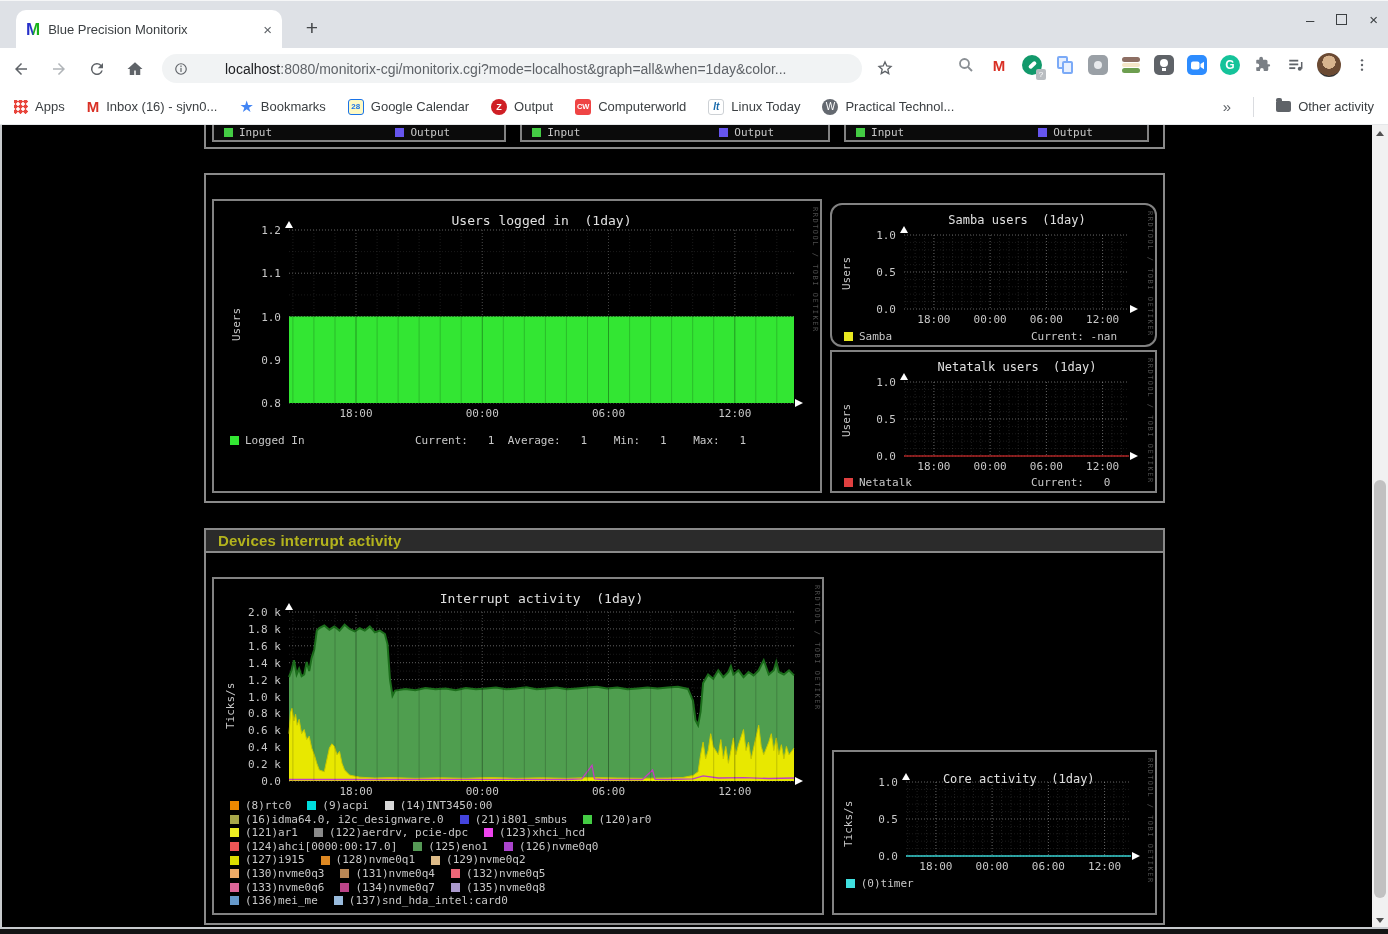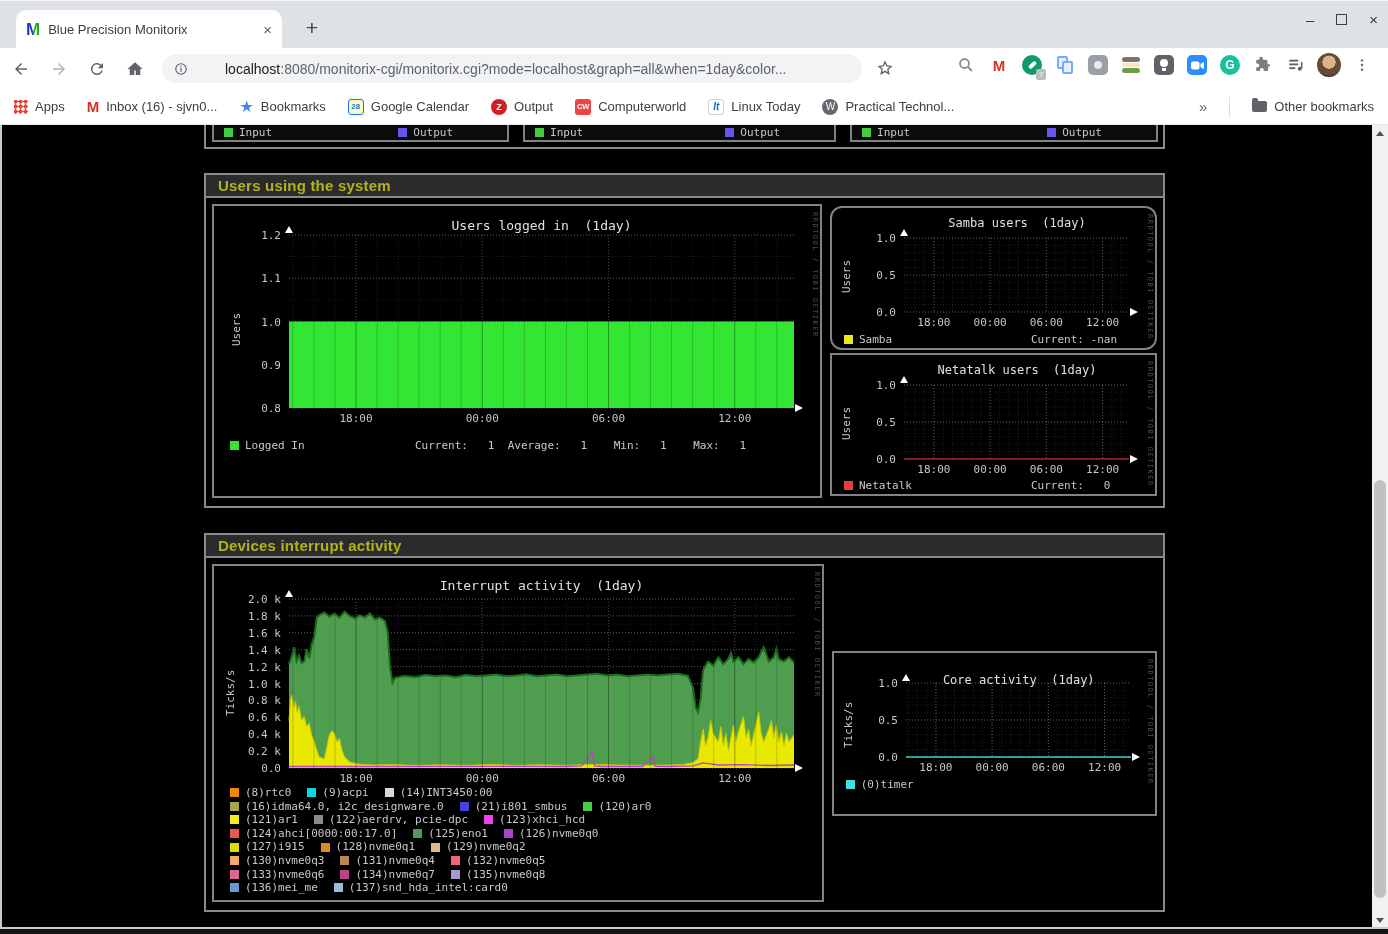--- a/index.html
+++ b/index.html
@@ -41,23 +41,23 @@
   .bmdivider { width:1px; height:20px; background:#dadce0; }
   .folder { width:15px; height:11px; background:#5f6368; border-radius:1px 2px 2px 2px; position:relative; }
   .folder:before { content:""; position:absolute; left:0; top:-3px; width:6px; height:3px; background:#5f6368; border-radius:2px 2px 0 0; }
 
   
   .content { position:absolute; left:0; top:125px; width:1372px; height:802px; background:#000; border-left:2px solid #c8cbce; }
   .pagewrap { position:absolute; left:202px; top:0; width:961px; }
 
   .section { border:2px solid #8a8a8a; background:#000; }
   .sec-head { background:#2b2b2b; border-bottom:2px solid #8a8a8a; padding:2px 12px; font-size:15px; font-weight:bold; color:#b3b31d; letter-spacing:0.2px; }
-  .sec-body { padding:6px 6px 8px 6px; display:flex; gap:8px; align-items:center;text-decoration:underline; }
-
-  .cutsec { border:2px solid #8a8a8a; border-top:none; padding:0 5px 5px 6px;text-align:center; }
+  .sec-body { padding:24px 6px 8px 6px; display:flex; gap:8px; align-items:flex-end;text-decoration:underline; }
+
+  .cutsec { border:2px solid #8a8a8a; border-top:none; padding:0 14px 5px 6px;text-align:center; }
   .cutrow { display:flex; gap:14px; }
   .cutpanel { border:2px solid #828282; border-top:none; background:#0b0b0b; height:17px; display:flex; align-items:center; justify-content:space-between; padding:0 10px; }
   .cutpanel .out { margin-right:44px; }
 
   .gpanel { position:relative; border:2px solid #828282; background:#000; overflow:hidden; }
   .mono { font-family:"DejaVu Sans Mono", monospace; }
   .gtitle { position:absolute; text-align:center; color:#e0e0e0; font-size:13px; font-family:"DejaVu Sans Mono", monospace; white-space:pre; }
   .gylab { position:absolute; color:#c8c8c8; font-size:11px; font-family:"DejaVu Sans Mono", monospace; transform:rotate(-90deg); transform-origin:left top; }
   .gwm { position:absolute; right:1px; top:6px; writing-mode:vertical-rl; font-size:7px; letter-spacing:1.5px; color:#4e4e4e; font-family:"DejaVu Sans Mono", monospace; }
   svg text.tick { font-family:"DejaVu Sans Mono", monospace; font-size:11px; fill:#c8c8c8; }
@@ -241,21 +241,21 @@
         <span>Linux Today</span>
       </span>
     <span class="bm">
         <span class="wp">W</span>
         <span>Practical Technol...</span>
       </span>
     <span class="chev">»</span>
     <span class="bmdivider"></span>
     <span class="bm">
         <span class="folder"></span>
-        <span>Other bookmarks</span>
+        <span>Other activity</span>
       </span>
   </div>
 
   <div class="content">
     <div class="pagewrap">
 
       <div class="cutsec">
         <div class="cutrow">
           <div class="cutpanel mono" style="width:300px;font-size:11px;color:#c8c8c8;">
             <span class="ilitem"><span class="sw" style="background:#44cc44;"></span><span>Input</span></span>
@@ -266,21 +266,20 @@
             <span class="ilitem out"><span class="sw" style="background:#6655ee;"></span><span>Output</span></span>
           </div>
           <div class="cutpanel mono" style="width:311px;font-size:11px;color:#c8c8c8;">
             <span class="ilitem"><span class="sw" style="background:#44cc44;"></span><span>Input</span></span>
             <span class="ilitem out"><span class="sw" style="background:#6655ee;"></span><span>Output</span></span>
           </div>
         </div>
       </div>
 
       <div class="section" style="margin-top:24px;">
-        <div class="sec-head">Users using the system</div>
         <div class="sec-body">
 
           <div class="gpanel" style="width:615px;height:294px;">
             <div class="gtitle" style="left:75px;top:12px;width:505px;">Users logged in  (1day)</div>
             <div class="gylab" style="left:16px;top:140px;">Users</div>
             <svg width="611" height="290">
                 <line x1="78.9" y1="29" x2="78.9" y2="202" stroke="rgba(255,255,255,0.12)" stroke-dasharray="1,2"></line>
                 <line x1="99.9" y1="29" x2="99.9" y2="202" stroke="rgba(255,255,255,0.12)" stroke-dasharray="1,2"></line>
                 <line x1="121.0" y1="29" x2="121.0" y2="202" stroke="rgba(255,255,255,0.12)" stroke-dasharray="1,2"></line>
                 <line x1="142.0" y1="29" x2="142.0" y2="202" stroke="rgba(255,255,255,0.12)" stroke-dasharray="1,2"></line>

